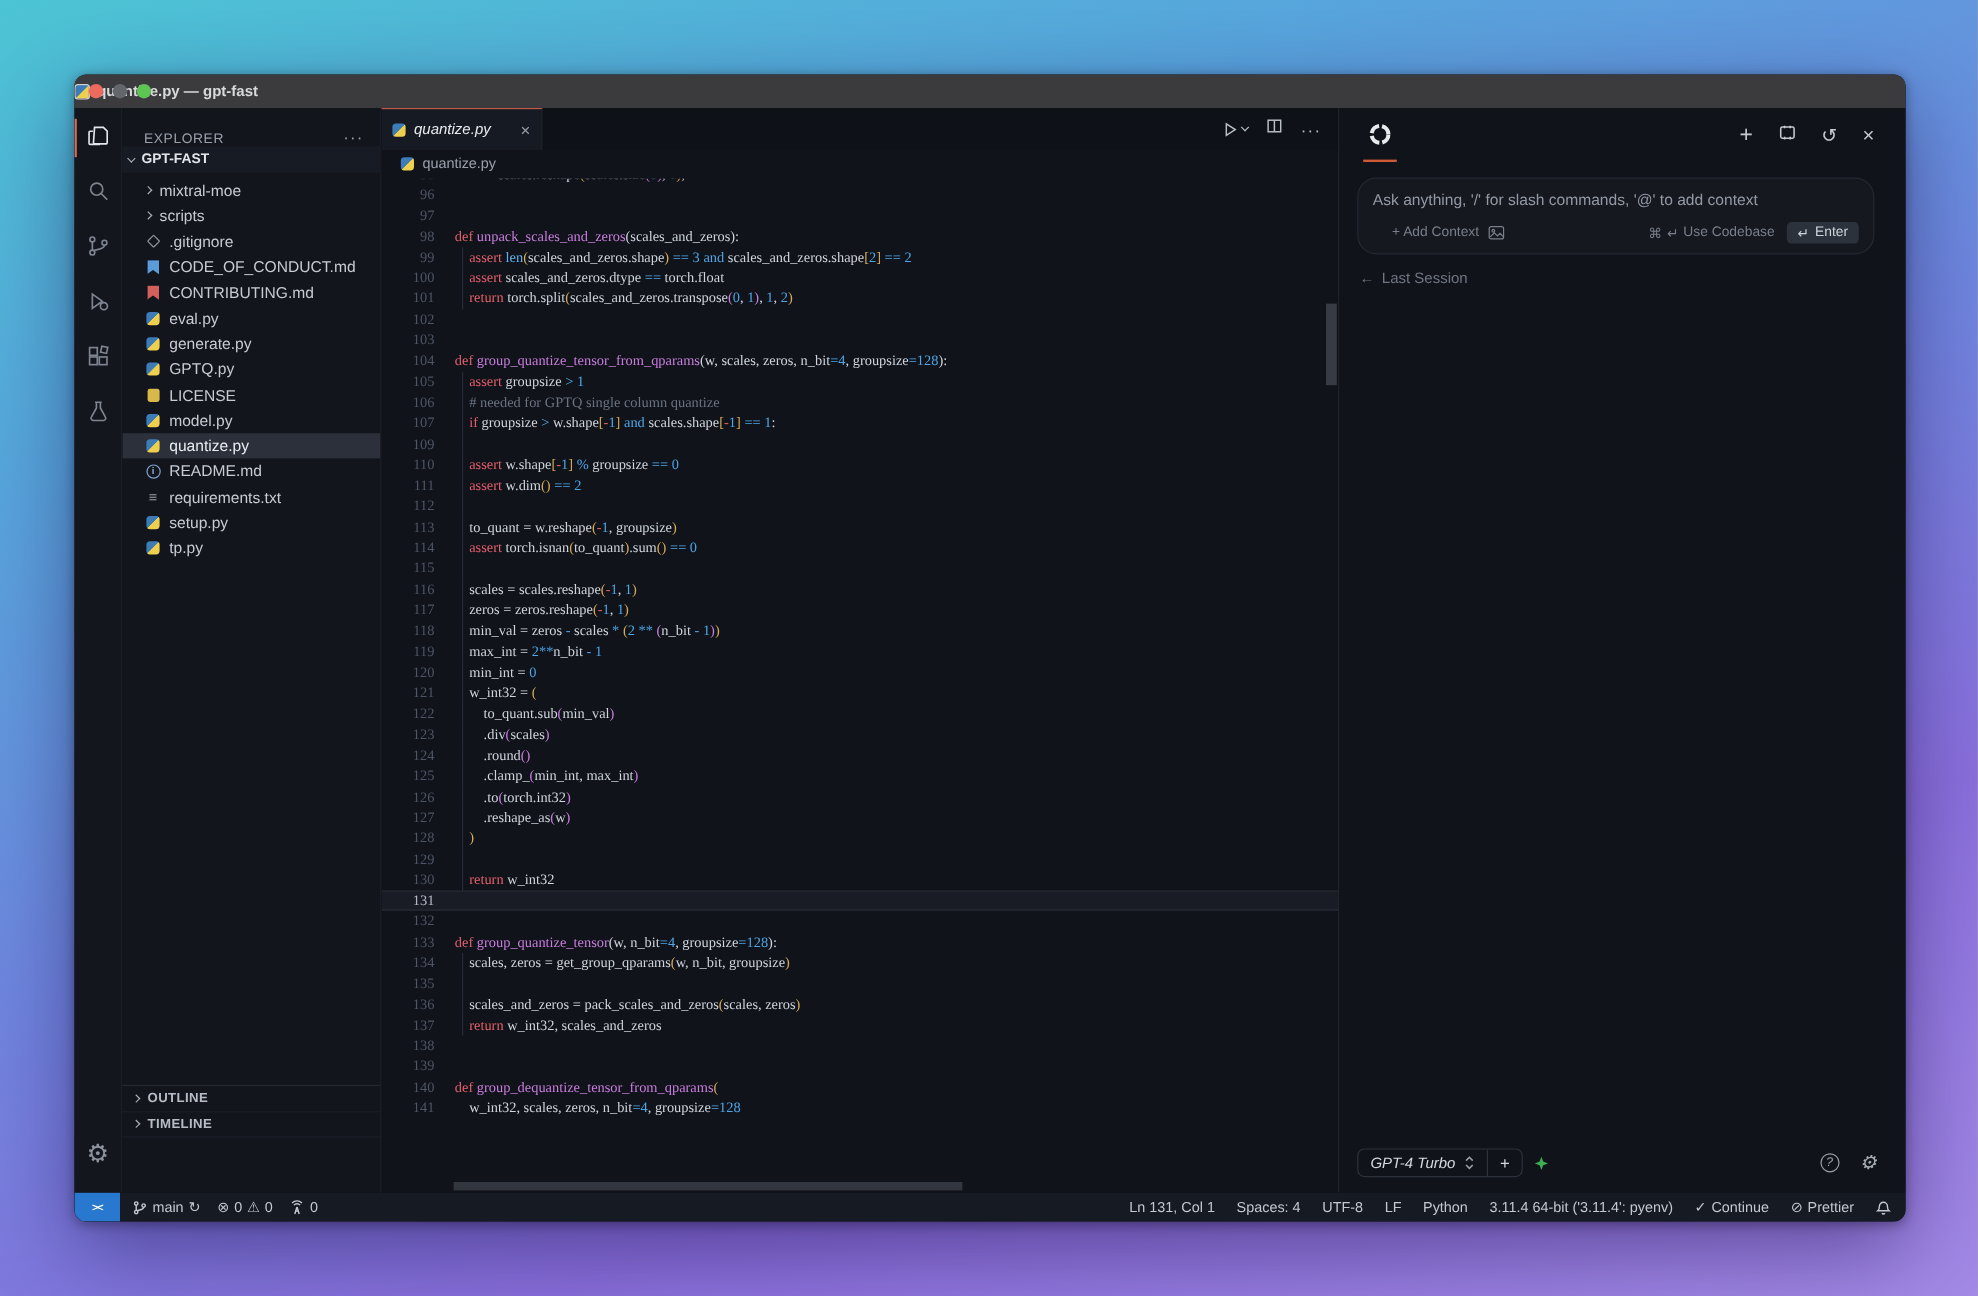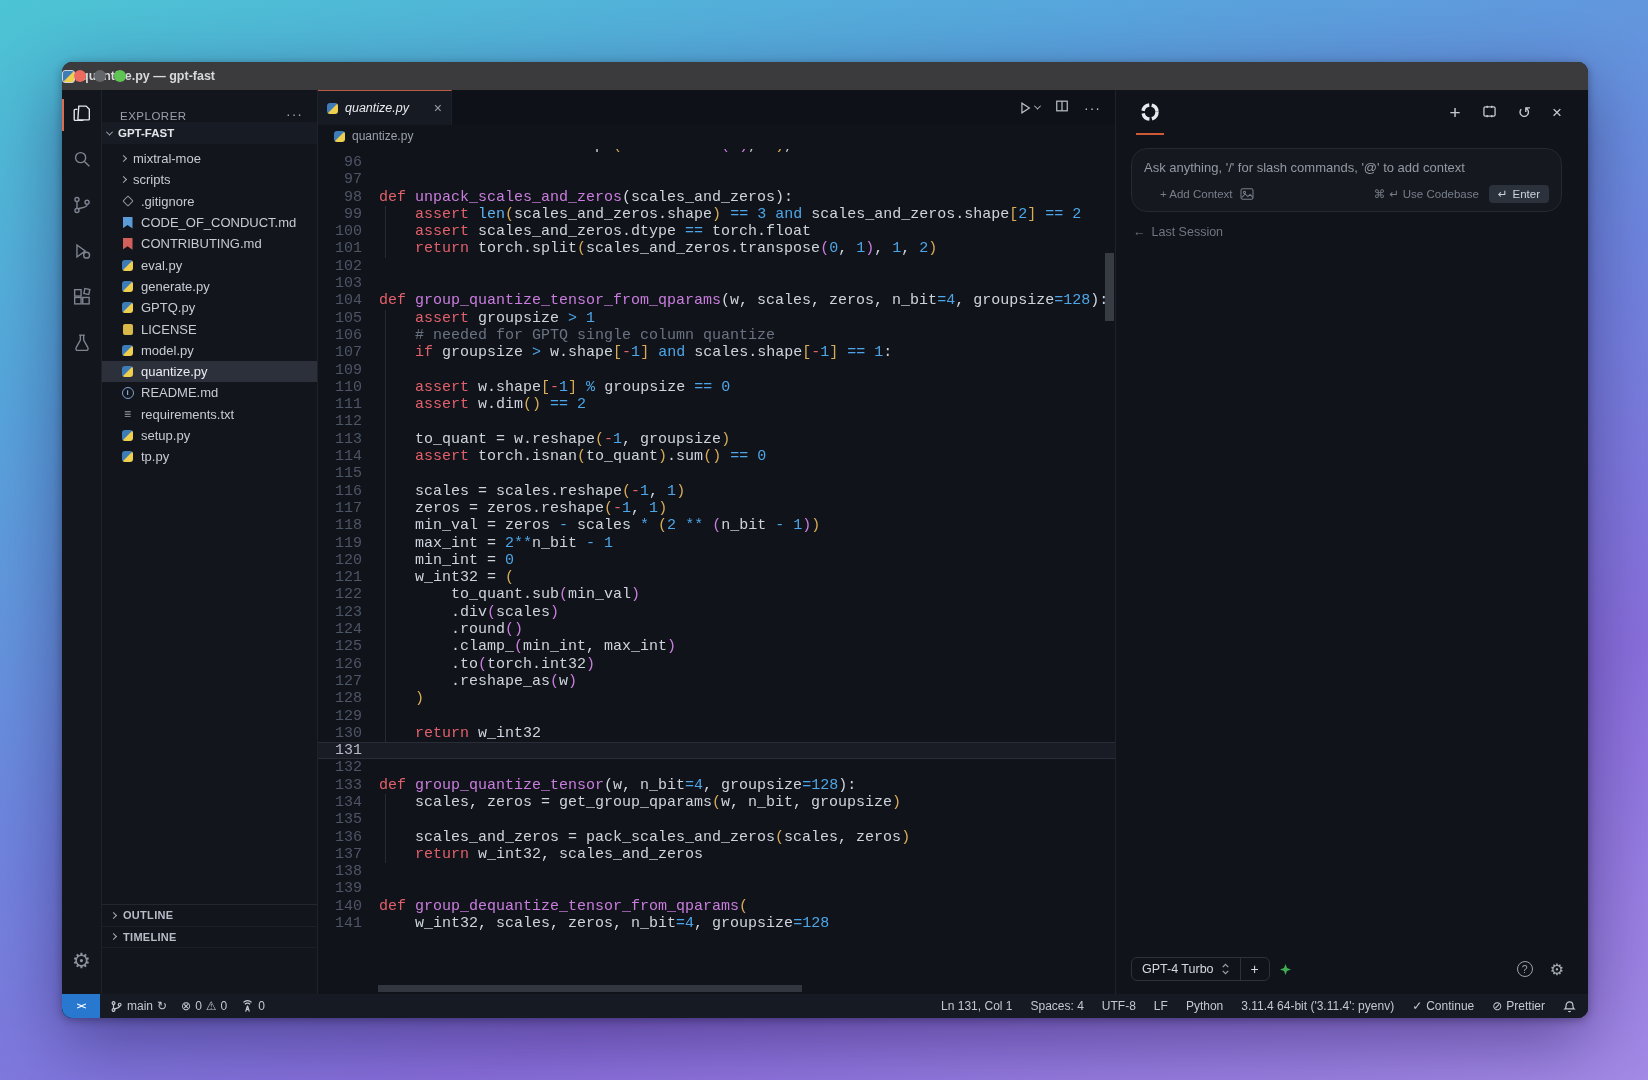--- a/index.html
+++ b/index.html
@@ -56,21 +56,21 @@
   .tabbar{height:35px; flex:0 0 auto; background:#0e1117; display:flex; align-items:stretch;}
   .tab{width:134px; background:#161a22; border-top:1.5px solid #bf5a45; border-right:1px solid #1d222a; display:flex; align-items:center; gap:7px; padding:0 9px; cursor:pointer;}
   .tab-label{font-size:12.5px; font-style:italic; color:#e8ebf0; flex:1;}
   .tab-x{color:#9aa0aa; font-size:14px; cursor:pointer;}
   .tab-actions{margin-left:auto; display:flex; align-items:center; gap:15px; padding-right:14px; color:#b9bfc8;}
   .ta-run{display:flex; align-items:center; gap:3px; cursor:pointer;}
   .ta-run svg{width:14px; height:14px; stroke:#b9bfc8; fill:none; stroke-width:1.4;}
   .ta-split svg{width:14px; height:14px; stroke:#b9bfc8; fill:none; stroke-width:1.4;}
   .ta-more{font-size:14px; letter-spacing:1px; cursor:pointer;}
   .breadcrumb{height:22px; flex:0 0 auto; display:flex; align-items:center; gap:7px; padding-left:16px; font-size:12px; color:#9aa1ac;}
-  .code{flex:1; position:relative; overflow:hidden; font-family:Liberation Mono, monospace; font-size:15px; padding-top:2px;}
+  .code{flex:1; position:relative; overflow:hidden; font-family:Liberation Serif, serif; font-size:12px; padding-top:2px;}
   .cline{display:flex; height:17.3px; line-height:17.3px; position:relative; white-space:pre;}
   .cline.clip{height:5px; overflow:hidden; align-items:flex-end;}
   .cline .ln{width:44px; flex:0 0 44px; text-align:right; color:#4d5566; height:17.3px;}
   .cline .lc{padding-left:17px; height:17.3px;}
   .cline.cur{background:rgba(150,162,190,.07); box-shadow:0 1px 0 rgba(160,172,200,.12) inset, 0 -1px 0 rgba(160,172,200,.12) inset;}
   .cline.cur .ln{color:#b4bbc7;}
   .guide{position:absolute; top:0; bottom:0; width:1px; background:#262c37;}
   .guide.g1{left:67px;} .guide.g2{left:96px;}
   .tk-k{color:#e2606b;} .tk-f{color:#c97dde;} .tk-n{color:#4da6e8;} .tk-o{color:#4da6e8;}
   .tk-b{color:#5fb3f0;} .tk-c{color:#6a7382;} .tk-d{color:#ced4dd;} .tk-y{color:#d7ab57;}
@@ -89,21 +89,21 @@
   .chatbox{margin:13px 26px 0 15px; background:#15181f; border:1px solid #242933; border-radius:16px; padding:9px 12px 8px;}
   .chat-input{width:100%; background:transparent; border:none; outline:none; font-family:"Liberation Sans",sans-serif; font-size:13px; color:#d5dae0;}
   .chat-input::placeholder{color:#9299a4;}
   .chat-row{display:flex; align-items:center; margin-top:9px; font-size:11.5px; color:#787f8a;margin-left:16px;}
   .add-ctx{display:flex; align-items:center; gap:7px; cursor:pointer;}
   .img-ico svg{width:14px; height:12px; stroke:#787f8a; fill:none; stroke-width:1.2; display:block;}
   .chat-right{margin-left:auto; display:flex; align-items:center; gap:10px;}
   .use-cb{display:flex; gap:4px; align-items:center; cursor:pointer;}
   .enter-btn{background:#2c323b; border-radius:4px; padding:2px 9px; color:#ced3da; display:flex; gap:5px; align-items:center; cursor:pointer;}
   .last-session{margin:13px 0 0 17px; font-size:12.5px; color:#6f7581; display:flex; gap:6px; cursor:pointer;}
-  .p-bottom{margin-top:auto; display:flex; align-items:center; padding:0 24px 13px 15px;}
+  .p-bottom{margin-top:auto; display:flex; align-items:center; padding:0 24px 13px 15px;font-style:italic;}
   .model-group{display:flex; align-items:center; border:1px solid #2c323b; border-radius:6px; overflow:hidden;}
   .model-btn{display:flex; align-items:center; gap:7px; padding:4px 10px; font-size:12.5px; color:#d5dae0; cursor:pointer;}
   .model-btn svg{width:9px; height:12px; stroke:#9aa0ab; fill:none; stroke-width:1.4;}
   .model-plus{border-left:1px solid #2c323b; padding:3px 10px; font-size:14px; color:#d5dae0; cursor:pointer;}
   .sparkle{margin-left:10px; display:flex;}
   .pb-right{margin-left:auto; display:flex; align-items:center; gap:17px;}
   .help-circ{width:16px; height:16px; border:1.3px solid #9aa0ab; border-radius:50%; color:#9aa0ab; font-size:10.5px; display:flex; align-items:center; justify-content:center; cursor:pointer;}
   .gear-sm{font-size:16px; color:#a6acb6; cursor:pointer;}
   
   .statusbar{height:24px; flex:0 0 auto; background:#161a22; display:flex; align-items:center; font-size:12px; color:#c3c8d1; padding-right:12px;}

